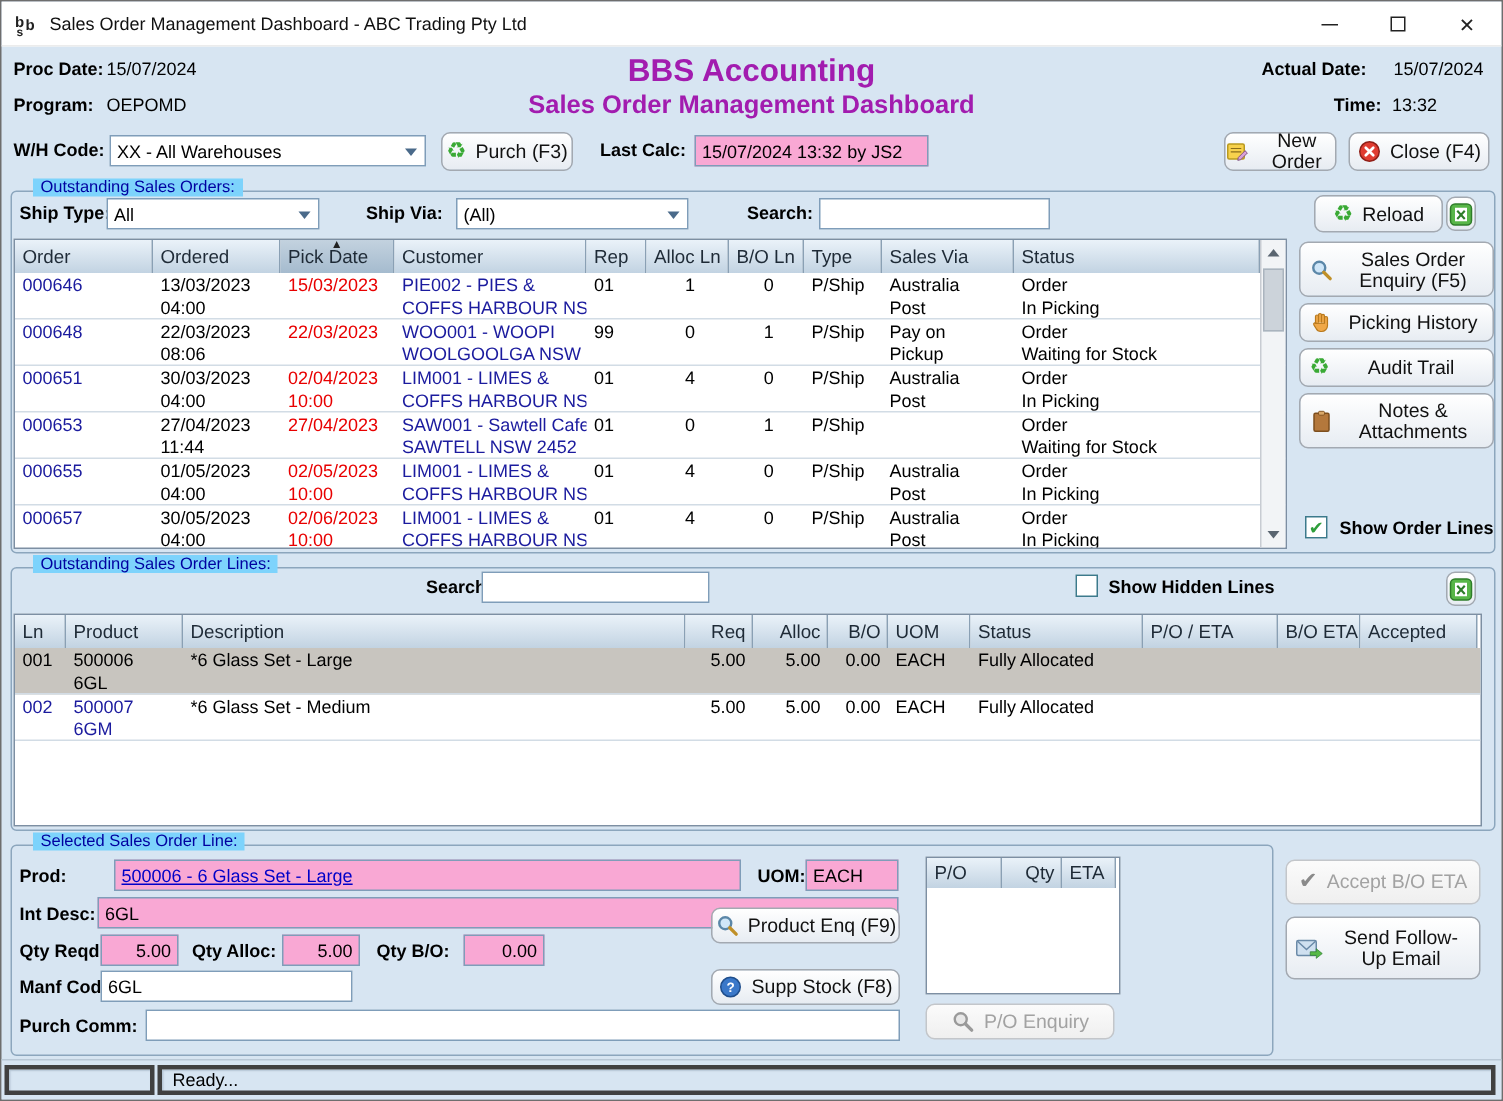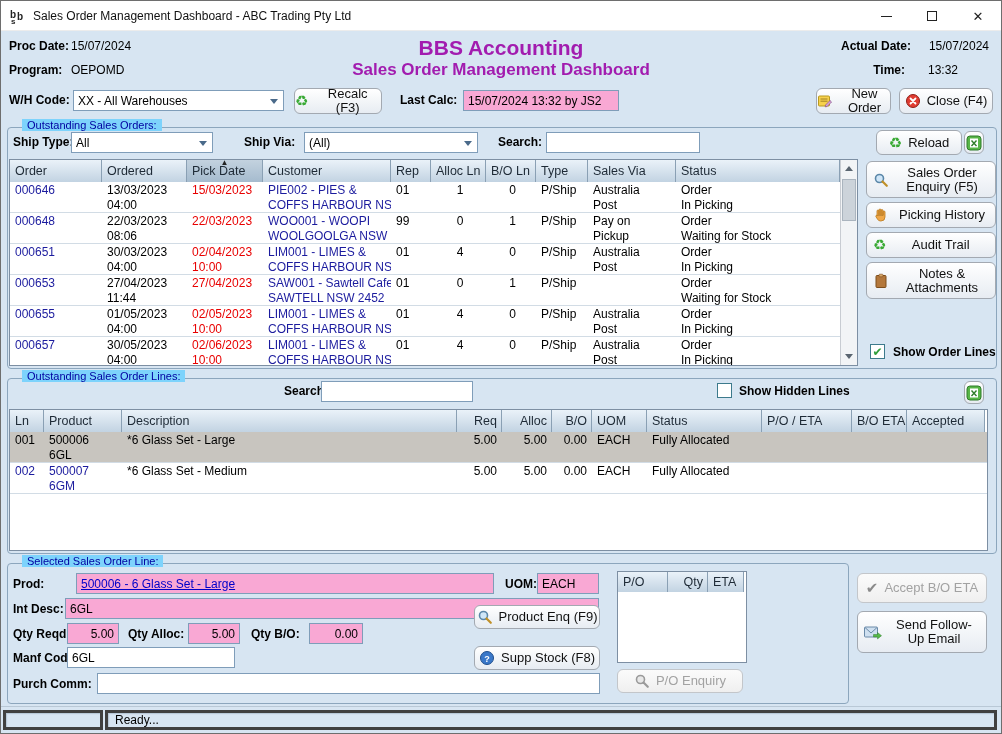--- a/index.html
+++ b/index.html
@@ -107,31 +107,31 @@
   </div>
 
   <span class="hdr-item lbl" style="left:8px; top:38px;">Proc Date:</span>
   <span class="hdr-item" style="left:70px; top:38px;">15/07/2024</span>
   <span class="hdr-item lbl" style="left:8px; top:62px;">Program:</span>
   <span class="hdr-item" style="left:70px; top:62px;">OEPOMD</span>
   <div class="brand main">BBS Accounting</div>
   <div class="brand sub">Sales Order Management Dashboard</div>
   <span class="hdr-item lbl" style="right:90px; top:38px;">Actual Date:</span>
   <span class="hdr-item" style="right:12px; top:38px;">15/07/2024</span>
-  <span class="hdr-item lbl" style="right:96px; top:62px;">Time:</span>
+  <span class="hdr-item lbl" style="right:80px; top:62px;">Time:</span>
   <span class="hdr-item" style="right:43px; top:62px;">13:32</span>
 
   <span class="hdr-item lbl" style="left:8px; top:92px;">W/H Code:</span>
   <div class="dropdown" style="left:72px; top:89px; width:211px;">
     <span>XX - All Warehouses</span>
     <span class="dd-arrow"></span>
   </div>
   <div class="btn" style="left:293px; top:87px; width:88px; height:26px;">
     <span class="recycle">♻</span>
-    <span>Recalc (F3)</span>
+    <span>Purch (F3)</span>
   </div>
   <span class="hdr-item lbl" style="left:399px; top:92px;">Last Calc:</span>
   <div class="field ro" style="left:462px; top:89px; width:156px;">
     <span>15/07/2024 13:32 by JS2</span>
   </div>
   <div class="btn" style="left:815px; top:87px; width:75px; height:26px;">
     <svg class="icon16" viewBox="0 0 16 16">
       <rect x="1.5" y="3" width="11" height="10" rx="1" fill="#f7d14c" stroke="#b99a1f"></rect>
       <line x1="3.5" y1="6" x2="10.5" y2="6" stroke="#8a6d1a" stroke-width="0.8"></line>
       <line x1="3.5" y1="8.2" x2="10.5" y2="8.2" stroke="#8a6d1a" stroke-width="0.8"></line>
@@ -150,21 +150,21 @@
   <div class="groupbox" style="left:6px; top:126px; width:990px; height:242px;">
     <span class="group-label">Outstanding Sales Orders:</span>
   </div>
 
   <span class="hdr-item lbl" style="left:12px; top:134px;">Ship Type:</span>
   <div class="dropdown" style="left:70px; top:131px; width:142px;">
     <span>All</span>
     <span class="dd-arrow"></span>
   </div>
   <span class="hdr-item lbl" style="left:243px; top:134px;">Ship Via:</span>
-  <div class="dropdown" style="left:303px; top:131px; width:174px;">
+  <div class="dropdown" style="left:303px; top:131px; width:155px;">
     <span>(All)</span>
     <span class="dd-arrow"></span>
   </div>
   <span class="hdr-item lbl" style="left:497px; top:134px;">Search:</span>
   <div class="field" style="left:545px; top:131px; width:154px;">
     <input value="" style="">
   </div>
   <div class="btn" style="left:875px; top:129px; width:86px; height:25px;">
     <span class="recycle">♻</span>
     <span>Reload</span>

